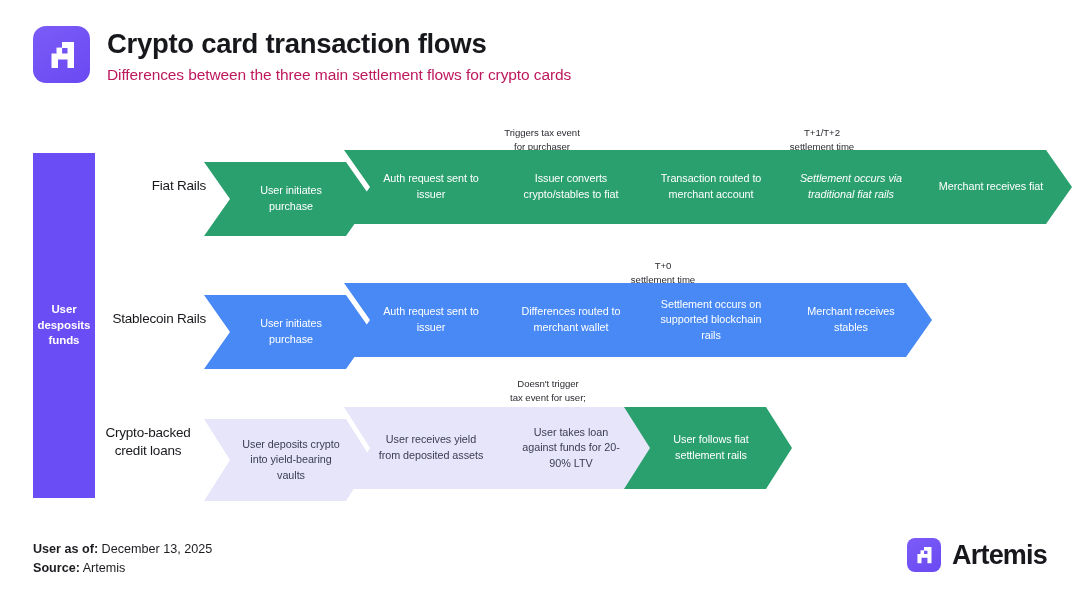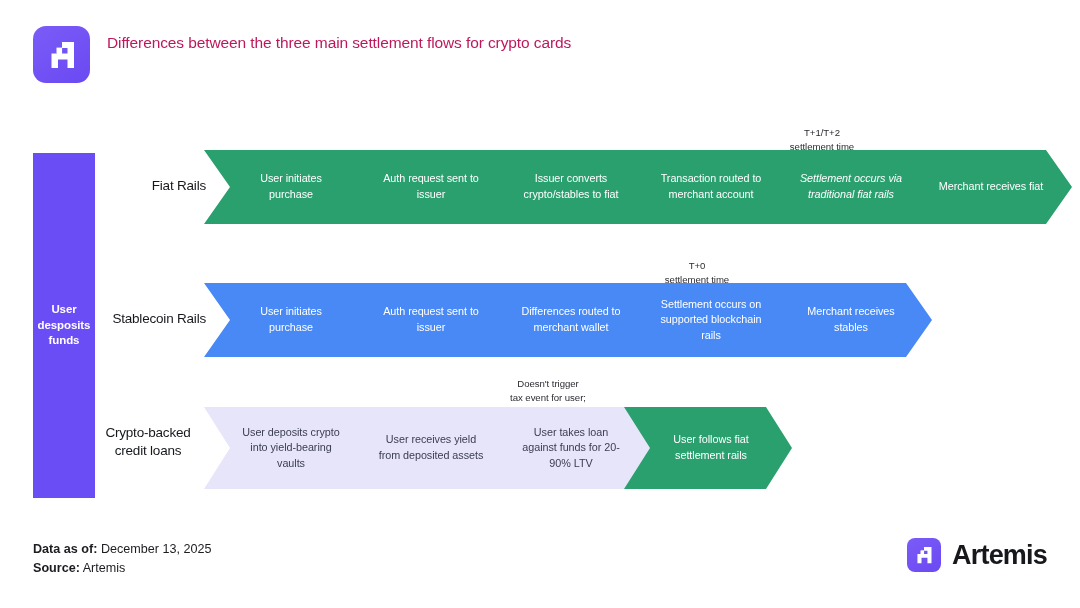--- a/index.html
+++ b/index.html
@@ -46,21 +46,21 @@
     font-size: 13.5px; color: #17181c; line-height: 1.35; letter-spacing: -0.2px;
   }
   .row-label.two-line { text-align: center; right: -8px; width: 124px; }
 
   .chev {
     position: absolute; top: 0; height: 100%;
     display: flex; align-items: center; justify-content: center;
     clip-path: polygon(0 0, calc(100% - 26px) 0, 100% 50%, calc(100% - 26px) 100%, 0 100%, 26px 50%);
     text-align: center; padding: 0 30px;
   }
-  .chev.first { clip-path: polygon(0 0, calc(100% - 26px) 0, 100% 50%, calc(100% - 26px) 100%, 0 100%, 26px 50%); }
+  .chev.first { clip-path: polygon(0 0, calc(100% - 26px) 0, 100% 50%, calc(100% - 26px) 100%, 0 100%, 26px 50%); margin-top: 12px; }
   .chev-text {
     font-size: 10.8px; line-height: 1.45; letter-spacing: -0.05px;
     position: relative; left: 3px;
   }
   .chev.green { background: #2ba06f; }
   .chev.green .chev-text { color: #ffffff; }
   .chev.blue  { background: #4889f5; }
   .chev.blue .chev-text { color: #ffffff; }
   .chev.lav   { background: #e7e5f9; }
   .chev.lav .chev-text { color: #3b3d52; }
@@ -90,33 +90,36 @@
   <div class="header">
     <div class="brand-mark">
       <svg width="32" height="32" viewBox="0 0 32 32">
         <path fill="#ffffff" d="M16 3 L28 3 L28 29 L21.5 29 L21.5 20.5 L12 20.5 L12 29 L5.5 29 L5.5 14.5 L11 14.5 L11 9 L16 9 Z
                                  M16 9 L16 14.5 L21.5 14.5 L21.5 9 Z"></path>
         <path fill="#ffffff" d="M15.5 3.2 L15.5 9 L11 9 L11 14.6 L5.6 14.6 L5.6 9 L10 9 L10 3.2 Z" opacity="0"></path>
         <rect x="10.5" y="8.6" width="5.6" height="5.9" fill="#ffffff"></rect>
       </svg>
     </div>
     <div class="head-text">
+      <div class="title">Crypto card transaction flows</div>
       <div class="subtitle">Differences between the three main settlement flows for crypto cards</div>
     </div>
   </div>
 
   <div class="diagram">
 
     <div class="entry-bar">
       <span>User desposits funds</span>
     </div>
 
     <div class="row" style="top:40px; height:74px;">
       <div class="row-label" style="left:118px; top:27px; width:88px; text-align:right;">Fiat Rails</div>
 
+      <div class="annot" style="left:482px; top:-24px; width:120px;">Triggers tax event
+for purchaser</div>
       <div class="annot" style="left:762px; top:-24px; width:120px;">T+1/T+2
 settlement time</div>
 
       <div class="chev green first" style="left:204px; width:168px;">
         <span class="chev-text">User initiates purchase</span>
       </div>
       <div class="chev green" style="left:344px; width:168px;">
         <span class="chev-text">Auth request sent to issuer</span>
       </div>
       <div class="chev green" style="left:484px; width:168px;">
@@ -129,21 +132,21 @@
         <span class="chev-text">Settlement occurs via traditional fiat rails</span>
       </div>
       <div class="chev green" style="left:904px; width:168px;">
         <span class="chev-text">Merchant receives fiat</span>
       </div>
     </div>
 
     <div class="row" style="top:173px; height:74px;">
       <div class="row-label" style="left:96px; top:27px; width:110px; text-align:right;">Stablecoin Rails</div>
 
-      <div class="annot" style="left:642px; top:-24px; width:110px;">T+0
+      <div class="annot" style="left:608px; top:-24px; width:110px;">T+0
 settlement time</div>
 
       <div class="chev blue first" style="left:204px; width:168px;">
         <span class="chev-text">User initiates purchase</span>
       </div>
       <div class="chev blue" style="left:344px; width:168px;">
         <span class="chev-text">Auth request sent to issuer</span>
       </div>
       <div class="chev blue" style="left:484px; width:168px;">
         <span class="chev-text">Differences routed to merchant wallet</span>
@@ -174,21 +177,21 @@
       </div>
       <div class="chev green" style="left:624px; width:168px;">
         <span class="chev-text">User follows fiat settlement rails</span>
       </div>
     </div>
 
   </div>
 
   <div class="footer-meta">
     <div>
-      <b>Data as of:</b><span> December 13, 2025</span>
+      <b>User as of:</b><span> December 13, 2025</span>
     </div>
     <div>
       <b>Source:</b><span> Artemis</span>
     </div>
   </div>
 
   <div class="footer-brand">
     <div class="footer-mark">
       <svg width="20" height="20" viewBox="0 0 32 32">
         <path fill="#ffffff" d="M16 3 L28 3 L28 29 L21.5 29 L21.5 20.5 L12 20.5 L12 29 L5.5 29 L5.5 14.5 L11 14.5 L11 9 L16 9 Z

